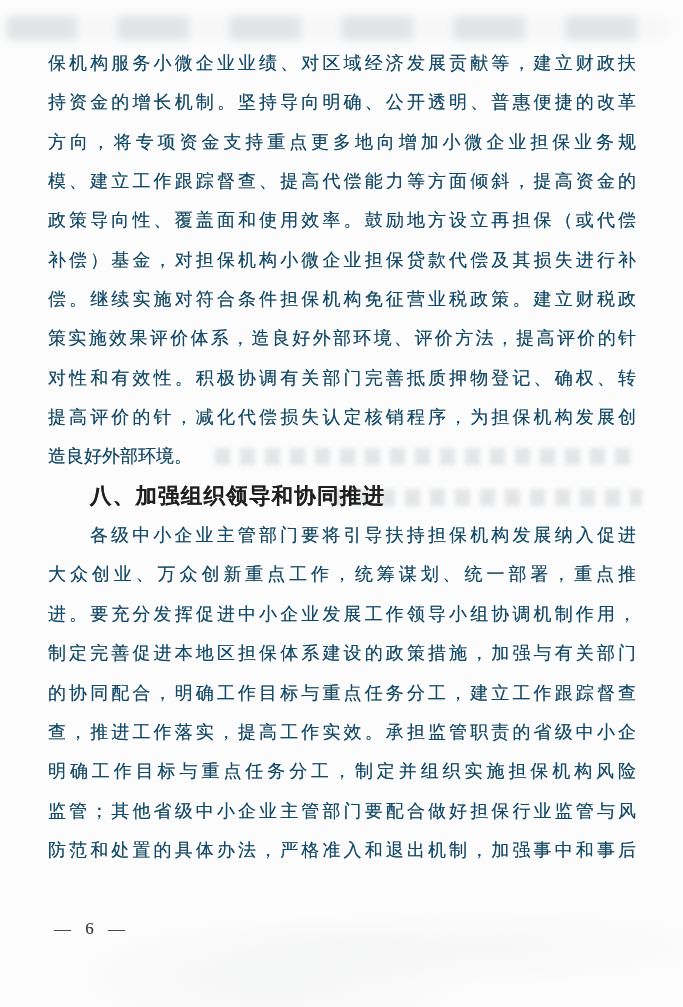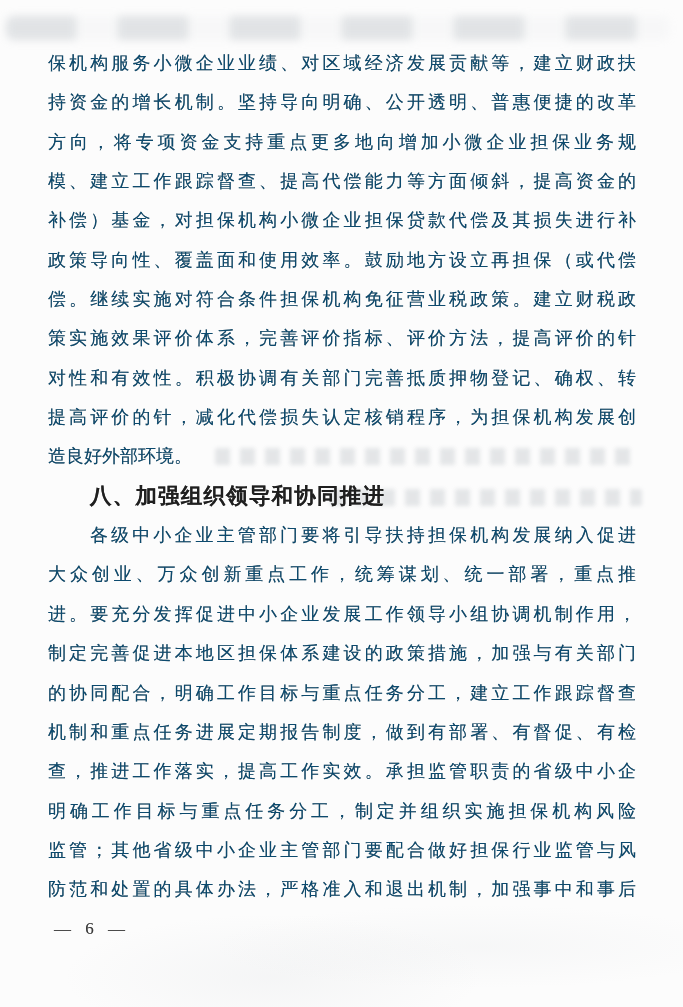--- a/index.html
+++ b/index.html
@@ -100,34 +100,33 @@
   <div class="scan-band-top"></div>
   <div class="bleed-row r1"></div>
   <div class="bleed-row r2"></div>
   <div class="paper-noise"></div>
 
   <div class="content">
       <div class="line">保机构服务小微企业业绩、对区域经济发展贡献等，建立财政扶</div>
       <div class="line">持资金的增长机制。坚持导向明确、公开透明、普惠便捷的改革</div>
       <div class="line">方向，将专项资金支持重点更多地向增加小微企业担保业务规</div>
       <div class="line">模、建立工作跟踪督查、提高代偿能力等方面倾斜，提高资金的</div>
+      <div class="line">政策导向性、覆盖面和使用效率。鼓励地方设立再担保（或代偿</div>
       <div class="line">补偿）基金，对担保机构小微企业担保贷款代偿及其损失进行补</div>
-      <div class="line">政策导向性、覆盖面和使用效率。鼓励地方设立再担保（或代偿</div>
       <div class="line">偿。继续实施对符合条件担保机构免征营业税政策。建立财税政</div>
-      <div class="line">策实施效果评价体系，完善评价指标、评价方法，提高评价的针</div>
+      <div class="line">策实施效果评价体系，造良好外部环境、评价方法，提高评价的针</div>
       <div class="line">对性和有效性。积极协调有关部门完善抵质押物登记、确权、转</div>
       <div class="line">提高评价的针，减化代偿损失认定核销程序，为担保机构发展创</div>
       <div class="line short">造良好外部环境。</div>
       <div class="line heading indent">八、加强组织领导和协同推进</div>
       <div class="line indent">各级中小企业主管部门要将引导扶持担保机构发展纳入促进</div>
       <div class="line">大众创业、万众创新重点工作，统筹谋划、统一部署，重点推</div>
       <div class="line">进。要充分发挥促进中小企业发展工作领导小组协调机制作用，</div>
       <div class="line">制定完善促进本地区担保体系建设的政策措施，加强与有关部门</div>
       <div class="line">的协同配合，明确工作目标与重点任务分工，建立工作跟踪督查</div>
-      <div class="line">机制和重点任务进展定期报告制度，做到有部署、有督促、有检</div>
       <div class="line">查，推进工作落实，提高工作实效。承担监管职责的省级中小企</div>
       <div class="line">明确工作目标与重点任务分工，制定并组织实施担保机构风险</div>
       <div class="line">监管；其他省级中小企业主管部门要配合做好担保行业监管与风</div>
       <div class="line">防范和处置的具体办法，严格准入和退出机制，加强事中和事后</div>
     </div>
 
   <div class="pagenum">— 6 —</div>
 </div>
 
 </body></html>

